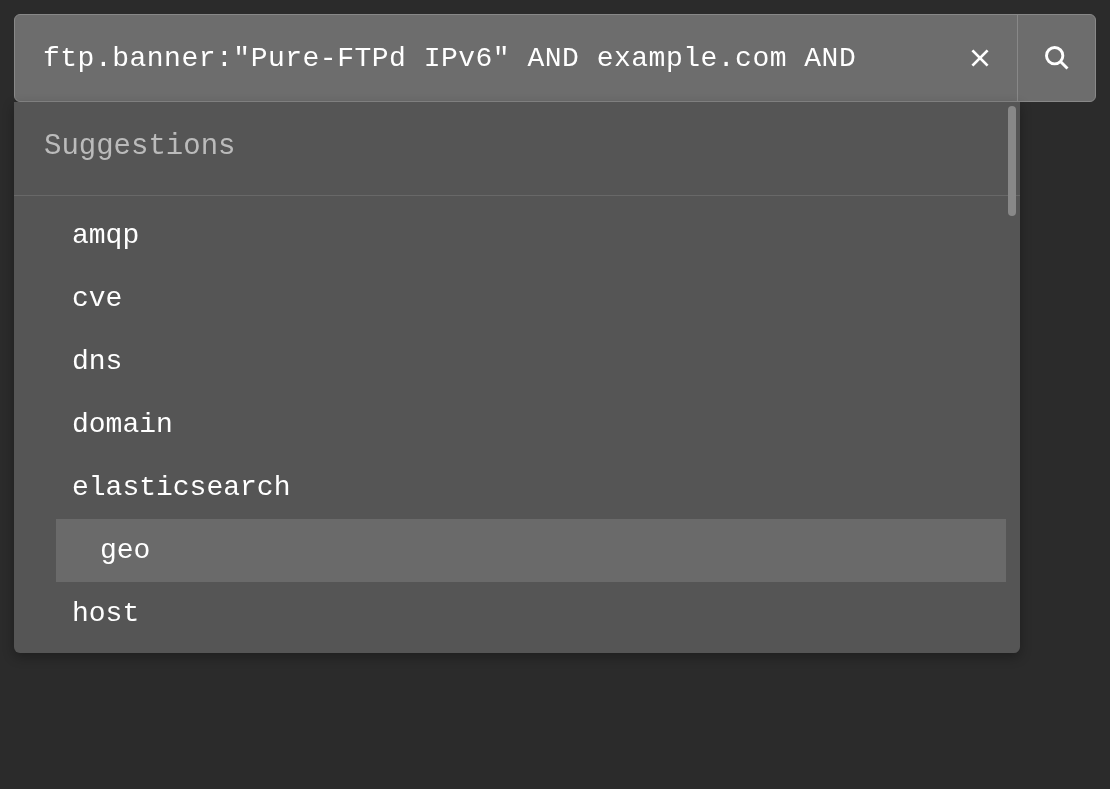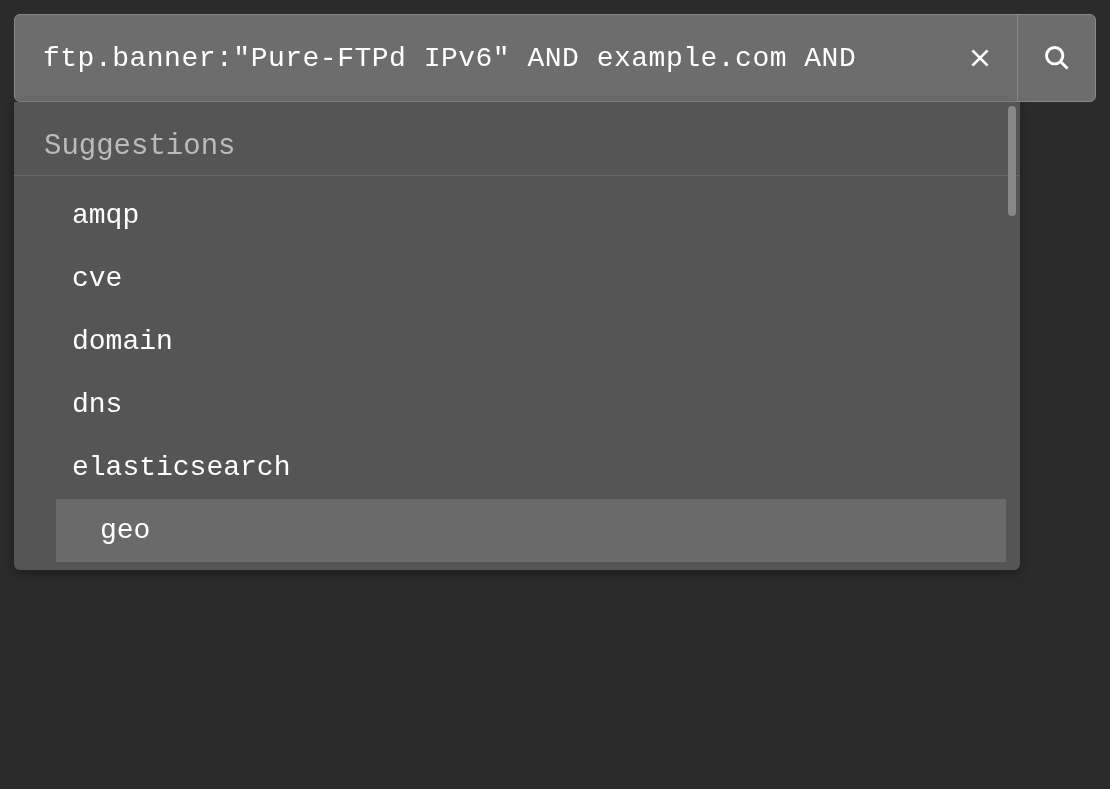--- a/index.html
+++ b/index.html
@@ -94,21 +94,21 @@
       margin-top: 0;
       position: relative;
       width: 1006px;
       box-shadow: 0 4px 12px rgba(0,0,0,0.3);
     }
     
     .suggestions-header {
       color: #bbb;
       font-family: 'Courier New', Courier, monospace;
       font-size: 29px;
-      padding: 28px 30px 12px 30px;
+      padding: 28px 30px 32px 30px;
       border-bottom: 1px solid #686868;
     }
     
     .suggestions-list {
       list-style: none;
       padding: 8px 14px;
       position: relative;
     }
     
     .suggestion-item {
@@ -154,20 +154,21 @@
         <line x1="15" y1="15" x2="21" y2="21"></line>
       </svg>
     </button>
   </div>
 
   <div class="suggestions-panel">
     <div class="suggestions-header">Suggestions</div>
     <ul class="suggestions-list" id="suggestions-list">
     <li class="suggestion-item">amqp</li>
         <li class="suggestion-item">cve</li>
+        <li class="suggestion-item">dns</li>
         <li class="suggestion-item">domain</li>
-        <li class="suggestion-item">dns</li>
         <li class="suggestion-item">elasticsearch</li>
         <li class="suggestion-item highlighted">geo</li>
+        <li class="suggestion-item">host</li>
       </ul>
     <div class="scrollbar-track"></div>
   </div>
 </div>
 
 </body></html>

